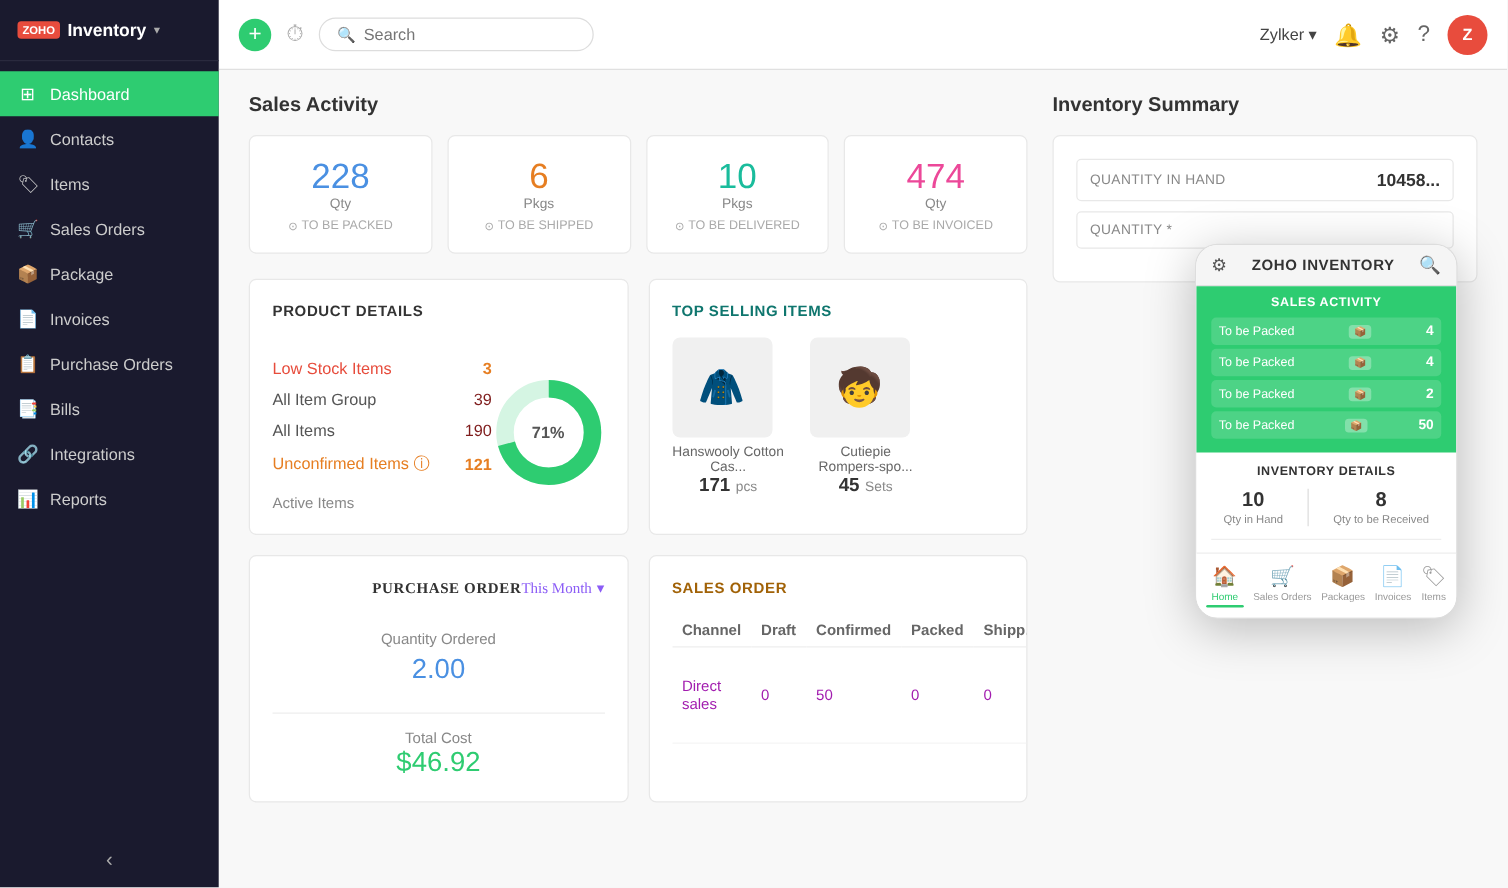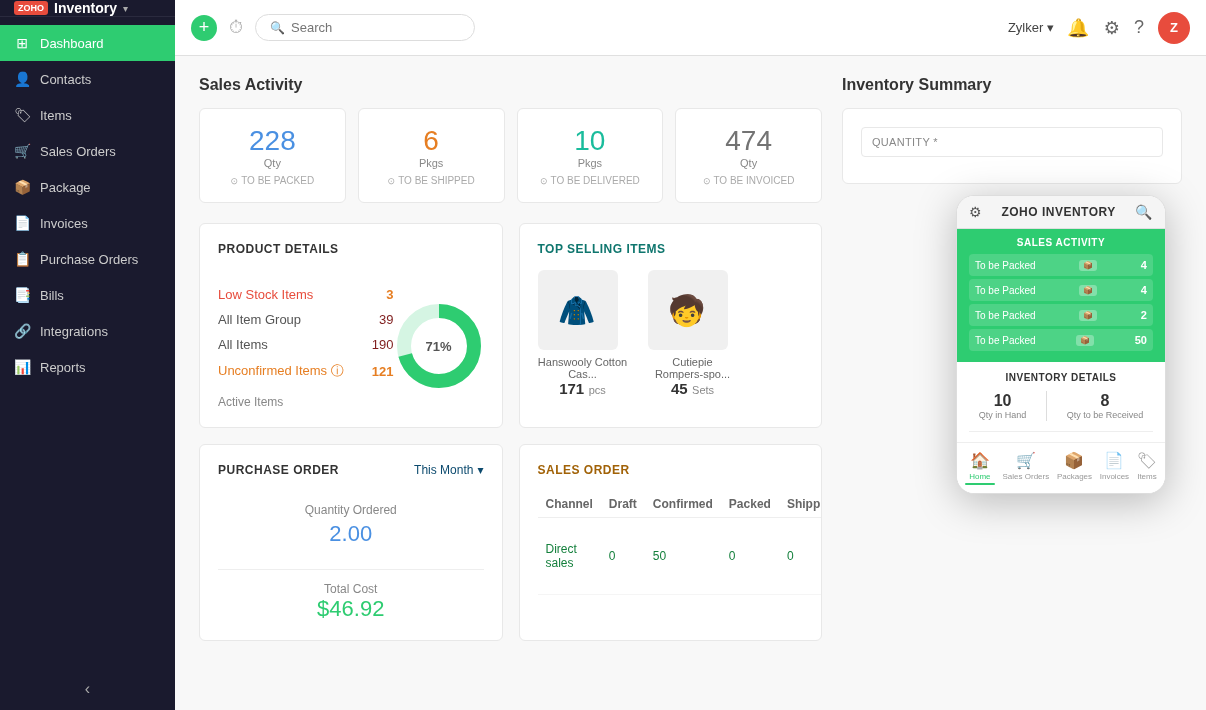--- a/index.html
+++ b/index.html
@@ -1,20 +1,20 @@
 <!DOCTYPE html>
 <html><head>
   <meta charset="utf-8">
   <style>
     * { box-sizing: border-box; margin: 0; padding: 0; }
     body { font-family: -apple-system, BlinkMacSystemFont, 'Segoe UI', sans-serif; background: #f5f5f5; display: flex; height: 710px; width: 1206px; overflow: hidden; }
 
     
     .sidebar { width: 175px; background: #1a1a2e; display: flex; flex-direction: column; height: 100%; }
-    .sidebar-header { padding: 0 14px; display: flex; align-items: center; justify-content: space-between; border-bottom: 1px solid #2a2a3e; }
+    .sidebar-header { padding: 16px 14px; display: flex; align-items: center; justify-content: space-between; border-bottom: 1px solid #2a2a3e; }
     .sidebar-logo { display: flex; align-items: center; gap: 6px; }
     .zoho-logo { background: #e84c3d; color: white; font-size: 9px; font-weight: bold; padding: 2px 4px; border-radius: 3px; }
     .sidebar-title { color: white; font-size: 14px; font-weight: 600; }
     .sidebar-arrow { color: #aaa; font-size: 10px; }
     .sidebar-nav { flex: 1; padding: 8px 0; }
     .sidebar-item { display: flex; align-items: center; gap: 10px; padding: 10px 14px; cursor: pointer; color: #ccc; font-size: 13px; }
     .sidebar-item.active { background: #2ecc71; color: white; border-radius: 0; }
     .sidebar-icon { font-size: 14px; width: 16px; text-align: center; }
     .sidebar-collapse { padding: 12px 14px; display: flex; justify-content: center; color: #aaa; cursor: pointer; }
 
@@ -41,21 +41,21 @@
     
     .section-title { font-size: 16px; font-weight: 600; color: #333; margin-bottom: 14px; }
 
     
     .sales-activity-cards { display: flex; gap: 12px; margin-bottom: 20px; }
     .sa-card { background: white; border: 1px solid #e8e8e8; border-radius: 6px; padding: 16px 20px; flex: 1; text-align: center; }
     .sa-number { font-size: 28px; font-weight: 300; }
     .sa-number.blue { color: #4a90e2; }
     .sa-number.orange { color: #e67e22; }
     .sa-number.teal { color: #1abc9c; }
-    .sa-number.cyan { color: #737373; }
+    .sa-number.cyan { color: #ec4899; }
     .sa-label { font-size: 11px; color: #888; margin-bottom: 6px; }
     .sa-sublabel { font-size: 10px; color: #aaa; display: flex; align-items: center; justify-content: center; gap: 3px; margin-top: 4px; }
     .sa-sublabel-icon { font-size: 9px; }
 
     
     .lower-grid { display: grid; grid-template-columns: 1fr 1fr; gap: 16px; }
 
     
     .product-details { background: white; border: 1px solid #e8e8e8; border-radius: 6px; padding: 18px; }
     .pd-title { font-size: 12px; font-weight: 700; color: #333; letter-spacing: 0.5px; margin-bottom: 26px; }
@@ -75,36 +75,36 @@
     .ts-title { font-size: 12px; font-weight: 700; color: #0f766e; letter-spacing: 0.5px; margin-bottom: 14px; }
     .ts-items { display: flex; gap: 20px; }
     .ts-item { text-align: center; }
     .ts-img { width: 80px; height: 80px; border-radius: 6px; background: #f0f0f0; display: flex; align-items: center; justify-content: center; font-size: 30px; margin-bottom: 6px; }
     .ts-name { font-size: 11px; color: #666; max-width: 90px; }
     .ts-qty { font-size: 15px; font-weight: 700; color: #333; }
     .ts-unit { font-size: 11px; color: #888; }
 
     
     .purchase-order { background: white; border: 1px solid #e8e8e8; border-radius: 6px; padding: 18px; }
-    .po-header { display: flex; justify-content: space-between; align-items: center; margin-bottom: 16px; }
+    .po-header { display: flex; justify-content: flex-end; align-items: center; margin-bottom: 16px; font-family: Liberation Serif, serif; }
     .po-title { font-size: 12px; font-weight: 700; color: #333; letter-spacing: 0.5px; }
-    .po-filter { font-size: 12px; color: #0c4a6e; cursor: pointer; display: flex; align-items: center; gap: 4px; }
+    .po-filter { font-size: 12px; color: #8b5cf6; cursor: pointer; display: flex; align-items: center; gap: 4px; }
     .po-stat { text-align: center; padding: 10px 0; }
     .po-stat-label { font-size: 12px; color: #888; margin-bottom: 4px; }
     .po-stat-value { font-size: 22px; font-weight: 300; color: #4a90e2; }
     .po-divider { border: none; border-top: 1px solid #eee; margin: 12px 0; }
     .po-total-label { font-size: 12px; color: #888; text-align: center; }
     .po-total-value { font-size: 22px; font-weight: 300; color: #2ecc71; text-align: center; }
 
     
     .sales-order { background: white; border: 1px solid #e8e8e8; border-radius: 6px; padding: 18px; overflow: hidden; }
     .so-title { font-size: 12px; font-weight: 700; color: #a16207; letter-spacing: 0.5px; margin-bottom: 14px; }
     .so-table { width: 100%; font-size: 12px; border-collapse: collapse; }
     .so-table th { text-align: left; padding: 6px 8px; color: #666; font-weight: 600; border-bottom: 1px solid #eee; }
-    .so-table td { padding: 24px 8px; color: #15803d; border-bottom: 1px solid #f5f5f5; }
+    .so-table td { padding: 24px 8px; color: #a21caf; border-bottom: 1px solid #f5f5f5; }
 
     
     .inv-summary { background: white; border: 1px solid #e8e8e8; border-radius: 6px; padding: 18px; }
     .inv-row { display: flex; justify-content: space-between; align-items: center; padding: 8px 10px; border: 1px solid #e8e8e8; border-radius: 4px; margin-bottom: 8px; }
     .inv-row-label { font-size: 11px; color: #888; letter-spacing: 0.3px; }
     .inv-row-value { font-size: 14px; font-weight: 600; color: #333; }
 
     
     .mobile-overlay { position: absolute; right: 40px; top: 195px; width: 210px; background: white; border-radius: 18px; box-shadow: 0 8px 40px rgba(0,0,0,0.25); overflow: hidden; z-index: 10; border: 1px solid #ddd; }
     .mob-statusbar { background: #f5f5f5; padding: 6px 14px; display: flex; justify-content: space-between; align-items: center; font-size: 11px; font-weight: 600; color: #333; }
@@ -356,20 +356,24 @@
             </table>
           </div>
 
         </div>
       </div>
 
       <div>
         <div class="section-title">Inventory Summary</div>
         <div class="inv-summary">
           <div class="inv-row">
+            <span class="inv-row-label">QUANTITY IN HAND</span>
+            <span class="inv-row-value">10458...</span>
+          </div>
+          <div class="inv-row">
             <span class="inv-row-label">QUANTITY *</span>
             <span class="inv-row-value"></span>
           </div>
         </div>
       </div>
 
     </div>
   </div>
 </div>
 

